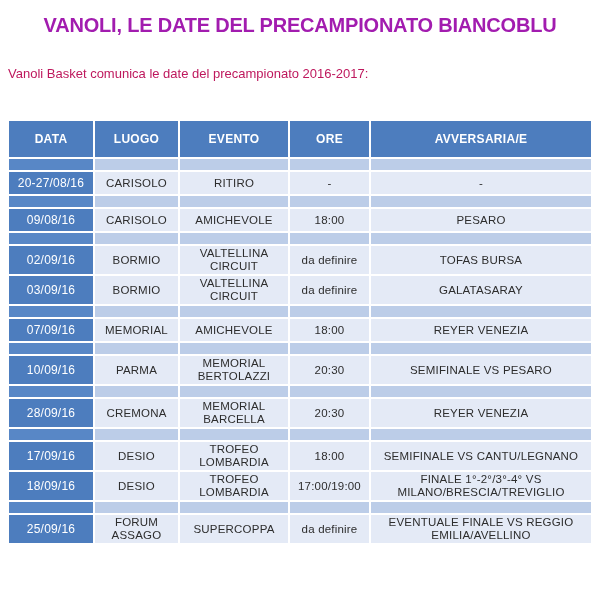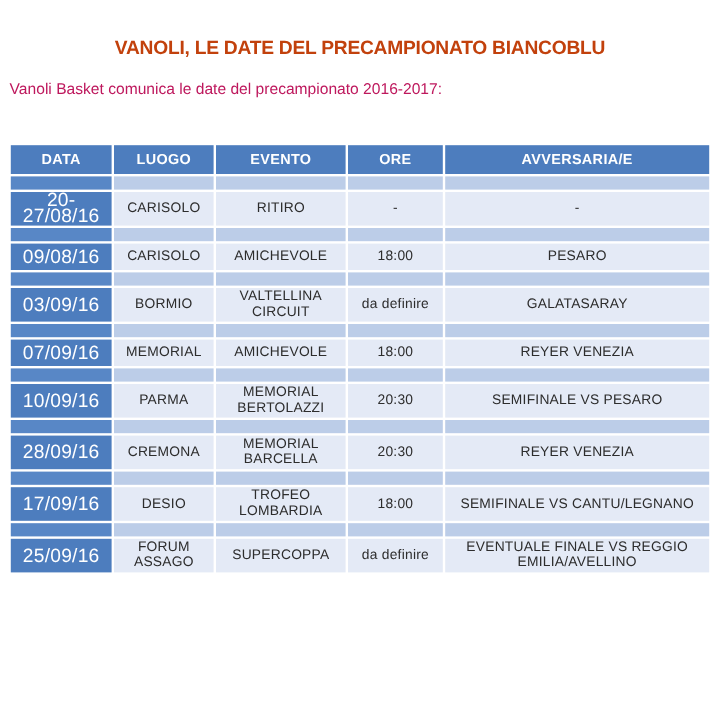--- a/index.html
+++ b/index.html
@@ -7,45 +7,45 @@
     --col1-blue:#4D7DBE;
     --col1-spacer-blue:#5887C6;
     --spacer-blue:#BCCDE8;
     --row-light:#E4EAF6;
     --cell-text:#2D2D2D;
   }
   html,body{margin:0;padding:0;background:#ffffff;}
   body{width:600px;height:600px;overflow:hidden;font-family:"Liberation Sans",sans-serif;}
   .page{position:relative;width:600px;height:600px;background:#ffffff;}
   .page-title{
-    position:absolute;top:12px;left:0;right:0;margin:16px;
-    text-align:center;font-size:16px;line-height:26px;font-weight:700;
-    color:#c2410c;letter-spacing:-0.2px;
+    position:absolute;top:12px;left:0;right:0;margin:0;
+    text-align:center;font-size:20px;line-height:26px;font-weight:700;
+    color:#a21caf;letter-spacing:-0.2px;
   }
   .intro-text{
     position:absolute;top:66px;left:8px;margin:0;
     font-size:13px;line-height:16px;color:#be185d;
   }
   table.schedule{
     position:absolute;top:119px;left:7px;width:586px;
     table-layout:fixed;border-collapse:separate;border-spacing:2px;
   }
   table.schedule th{
     background:var(--header-blue);color:#ffffff;
     font-size:12px;font-weight:700;letter-spacing:0.3px;
-    height:24px;padding:0 2px;text-align:center;vertical-align:middle;
+    height:36px;padding:0 2px;text-align:center;vertical-align:middle;
   }
   table.schedule td{
     font-size:11.5px;line-height:13px;letter-spacing:0.2px;
     color:var(--cell-text);text-align:center;vertical-align:middle;
     padding:1px 3px;height:20px;overflow:hidden;
   }
   tr.data-row td{background:var(--row-light);}
   tr.data-row td.date-cell{
-    background:var(--col1-blue);color:#ffffff;font-size:16px;letter-spacing:0.2px;
+    background:var(--col1-blue);color:#ffffff;font-size:12px;letter-spacing:0.2px;
   }
   tr.spacer-row td{background:var(--spacer-blue);height:11px;padding:0;}
   tr.spacer-row td.date-cell{background:var(--col1-spacer-blue);}
 </style>
 </head>
 <body>
 
 <div class="page">
   <h1 class="page-title">VANOLI, LE DATE DEL PRECAMPIONATO BIANCOBLU</h1>
   <p class="intro-text">Vanoli Basket comunica le date del precampionato 2016-2017:</p>
@@ -97,20 +97,27 @@
           <td>PESARO</td>
         </tr>
         <tr class="spacer-row">
           <td class="date-cell"></td>
           <td></td>
           <td></td>
           <td></td>
           <td></td>
         </tr>
         <tr class="data-row">
+          <td class="date-cell">02/09/16</td>
+          <td>BORMIO</td>
+          <td>VALTELLINA CIRCUIT</td>
+          <td>da definire</td>
+          <td>TOFAS BURSA</td>
+        </tr>
+        <tr class="data-row">
           <td class="date-cell">03/09/16</td>
           <td>BORMIO</td>
           <td>VALTELLINA CIRCUIT</td>
           <td>da definire</td>
           <td>GALATASARAY</td>
         </tr>
         <tr class="spacer-row">
           <td class="date-cell"></td>
           <td></td>
           <td></td>
@@ -159,20 +166,27 @@
           <td></td>
           <td></td>
         </tr>
         <tr class="data-row">
           <td class="date-cell">17/09/16</td>
           <td>DESIO</td>
           <td>TROFEO LOMBARDIA</td>
           <td>18:00</td>
           <td>SEMIFINALE VS CANTU/LEGNANO</td>
         </tr>
+        <tr class="data-row">
+          <td class="date-cell">18/09/16</td>
+          <td>DESIO</td>
+          <td>TROFEO LOMBARDIA</td>
+          <td>17:00/19:00</td>
+          <td>FINALE 1°-2°/3°-4° VS MILANO/BRESCIA/TREVIGLIO</td>
+        </tr>
         <tr class="spacer-row">
           <td class="date-cell"></td>
           <td></td>
           <td></td>
           <td></td>
           <td></td>
         </tr>
         <tr class="data-row">
           <td class="date-cell">25/09/16</td>
           <td>FORUM ASSAGO</td>

